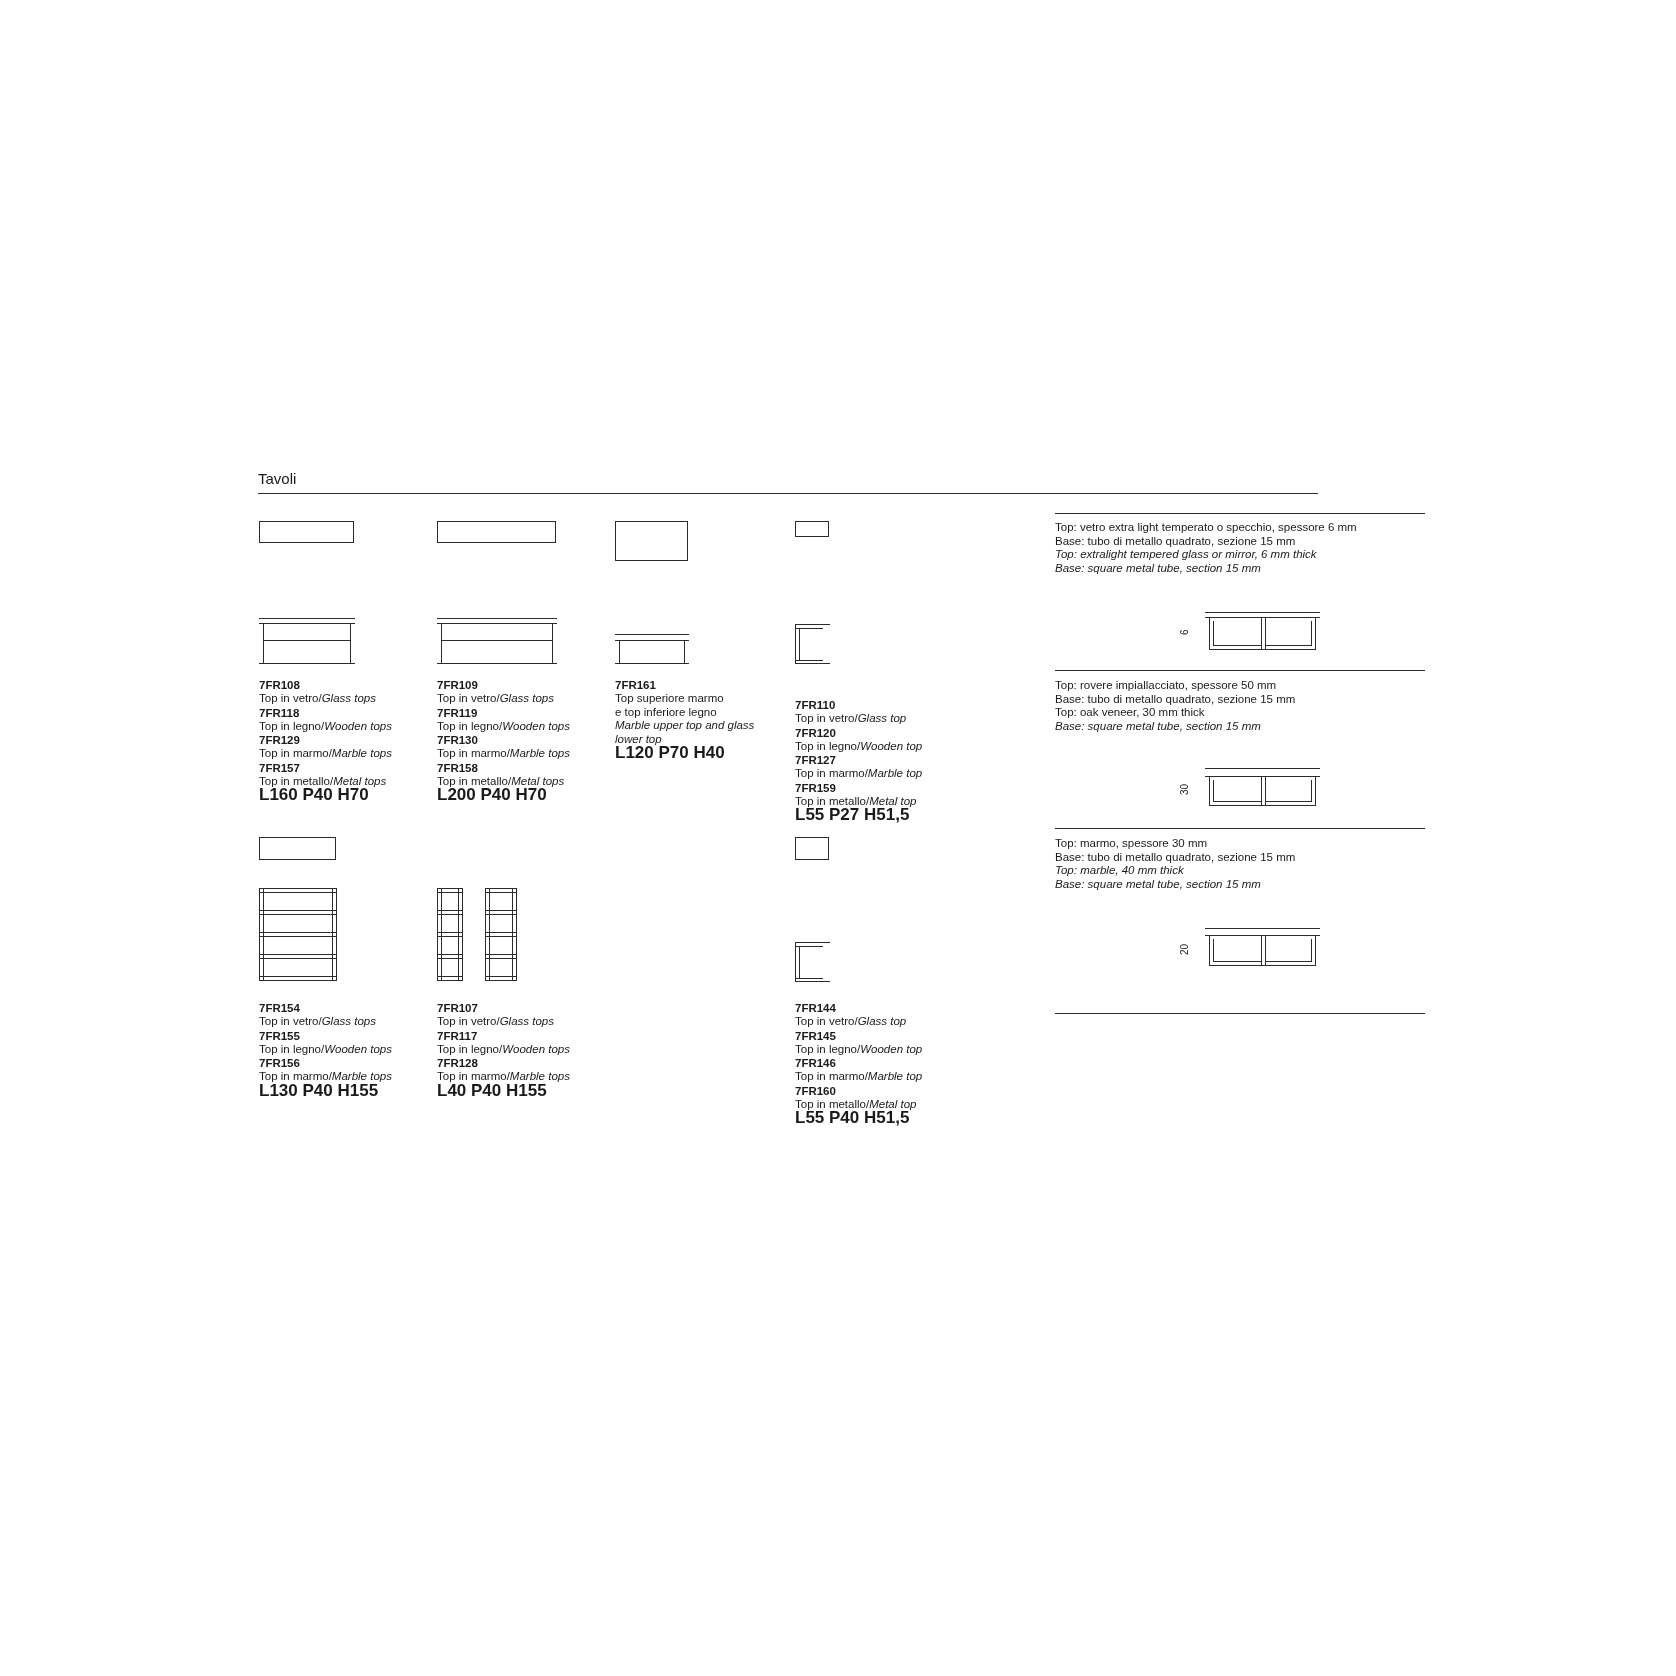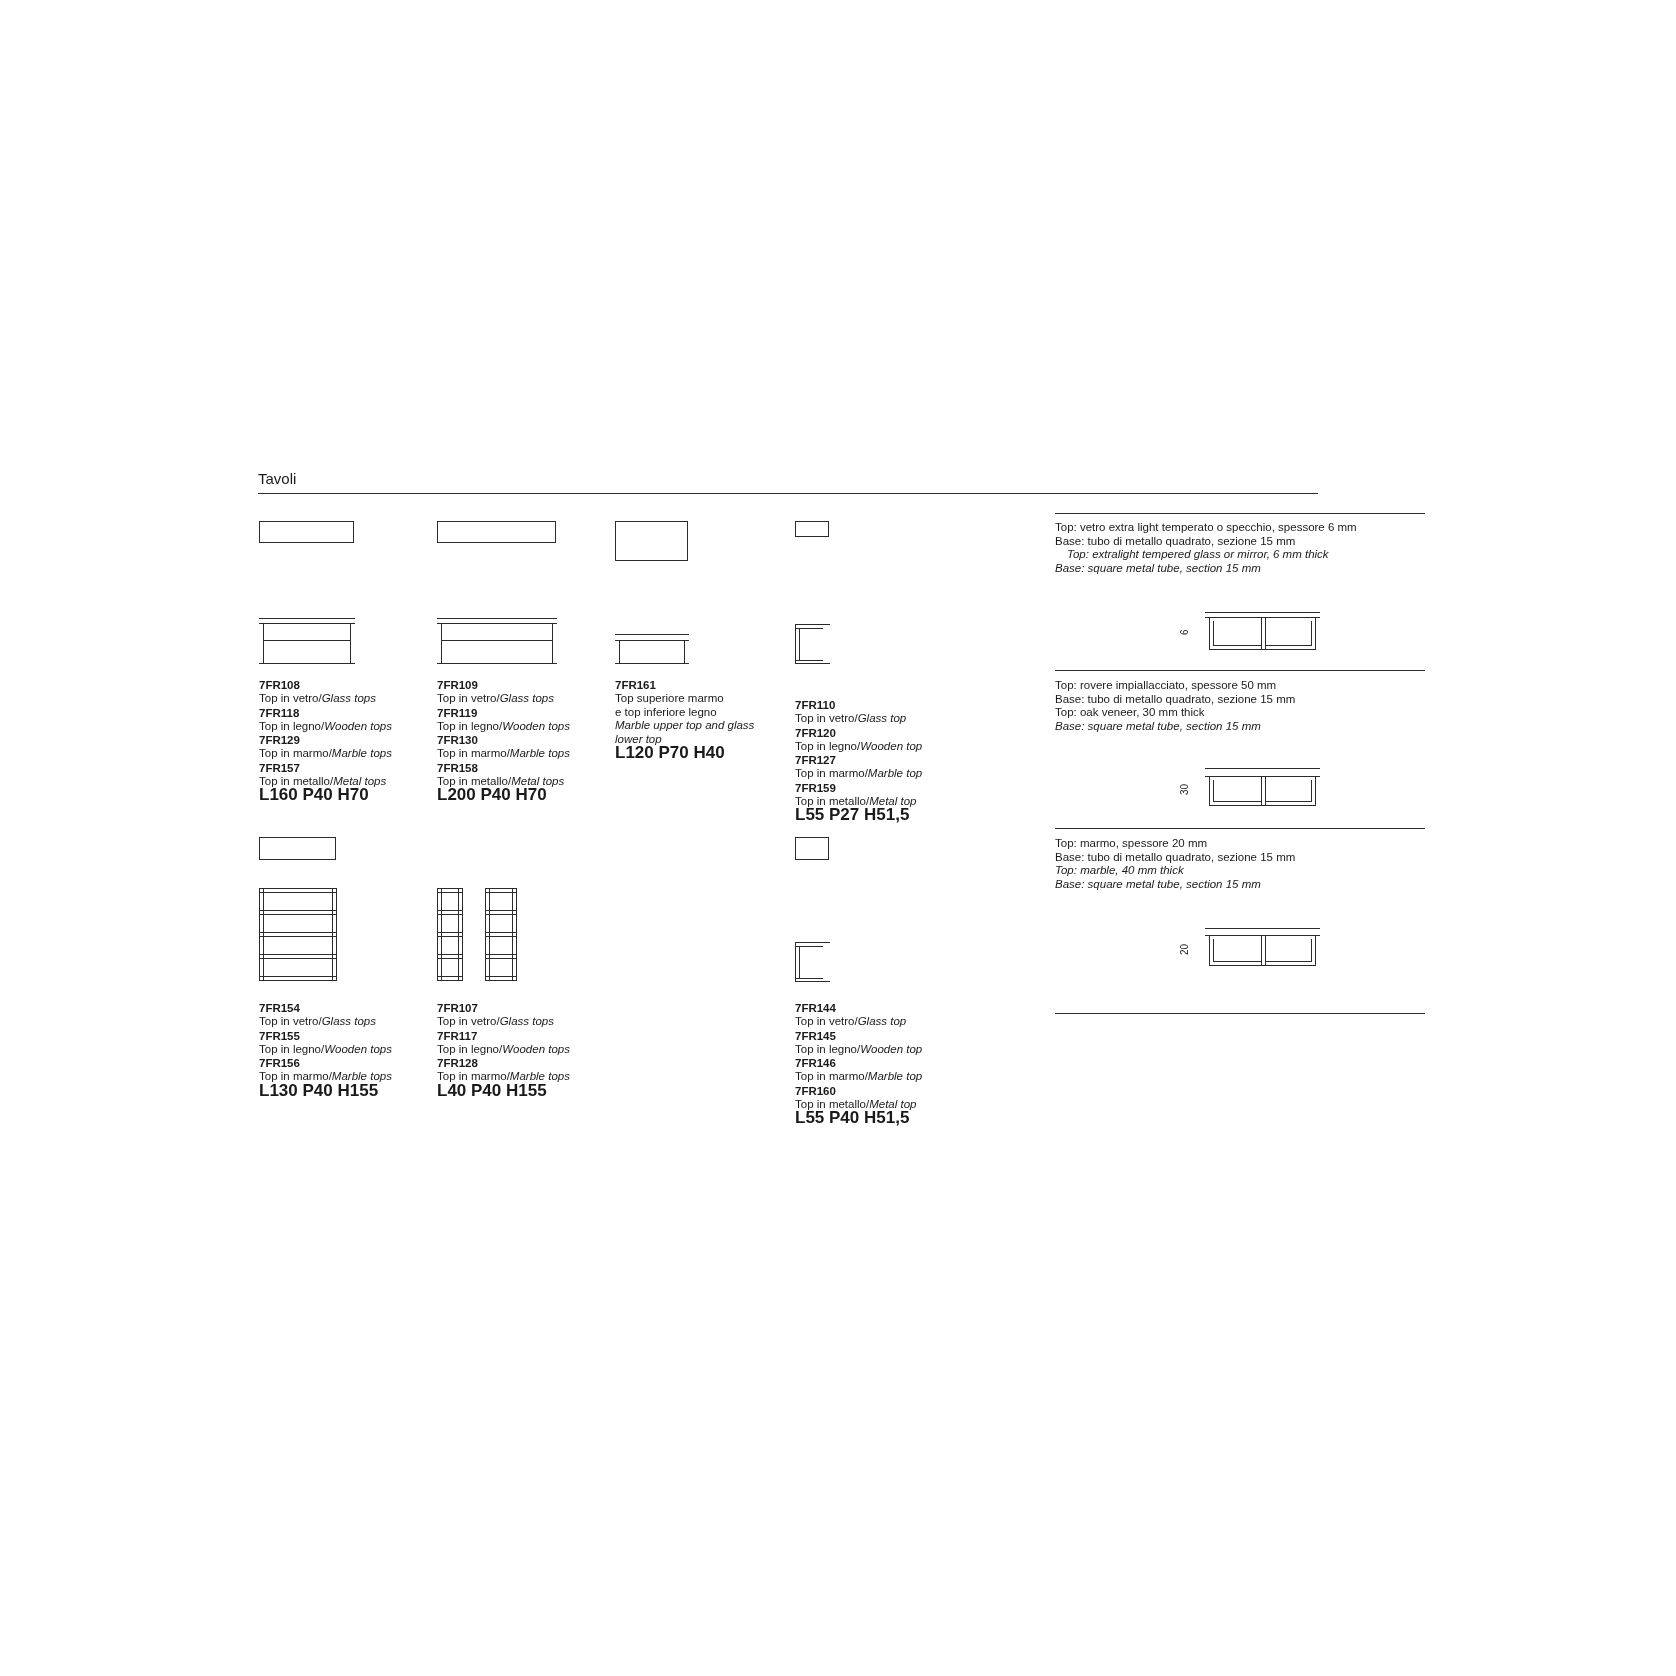--- a/index.html
+++ b/index.html
@@ -269,21 +269,21 @@
   <div class="code">7FR160</div>
   <div class="desc"><span>Top in metallo/</span><i>Metal top</i></div>
   <div class="dims">L55 P40 H51,5</div>
 </div>
 
 <hr class="tech-rule" style="position:absolute;left:1055px;top:513px;">
 
 <div class="tech-text" style="position:absolute;left:1055px;top:521px;width:380px;">
   <div>Top: vetro extra light temperato o specchio, spessore 6 mm</div>
   <div>Base: tubo di metallo quadrato, sezione 15 mm</div>
-  <div style="font-style:italic;margin-left:12px;">Top: extralight tempered glass or mirror, 6 mm thick</div>
+  <div style="font-style:italic;">Top: extralight tempered glass or mirror, 6 mm thick</div>
   <div style="font-style:italic;">Base: square metal tube, section 15 mm</div>
 </div>
 
 <div style="position:absolute;left:1195px;top:612px;width:125px;height:40px;">
   <div class="hline" style="left:10px;top:0;width:115px;"></div>
   <div class="hline" style="left:10px;top:5px;width:115px;"></div>
   <div class="vline" style="left:14px;top:5px;height:33px;"></div>
   <div class="vline" style="left:18px;top:9px;height:25px;"></div>
   <div class="vline" style="left:66px;top:5px;height:33px;"></div>
   <div class="vline" style="left:70px;top:5px;height:33px;"></div>
@@ -313,21 +313,21 @@
   <div class="vline" style="left:120px;top:8px;height:30px;"></div>
   <div class="vline" style="left:116px;top:12px;height:22px;"></div>
   <div class="hline" style="left:14px;top:37px;width:106px;"></div>
   <div class="hline" style="left:18px;top:33px;width:48px;"></div>
   <div class="hline" style="left:70px;top:33px;width:46px;"></div>
 </div>
 <div class="dim-label" style="left:1190px;top:784px;">30</div>
 <hr class="tech-rule" style="position:absolute;left:1055px;top:828px;">
 
 <div class="tech-text" style="position:absolute;left:1055px;top:837px;width:380px;">
-  <div>Top: marmo, spessore 20 mm</div>
+  <div>Top: marmo, spessore 30 mm</div>
   <div>Base: tubo di metallo quadrato, sezione 15 mm</div>
   <div style="font-style:italic;">Top: marble, 40 mm thick</div>
   <div style="font-style:italic;">Base: square metal tube, section 15 mm</div>
 </div>
 
 <div style="position:absolute;left:1195px;top:928px;width:125px;height:40px;">
   <div class="hline" style="left:10px;top:0;width:115px;"></div>
   <div class="hline" style="left:10px;top:7px;width:115px;"></div>
   <div class="vline" style="left:14px;top:7px;height:31px;"></div>
   <div class="vline" style="left:18px;top:11px;height:23px;"></div>

